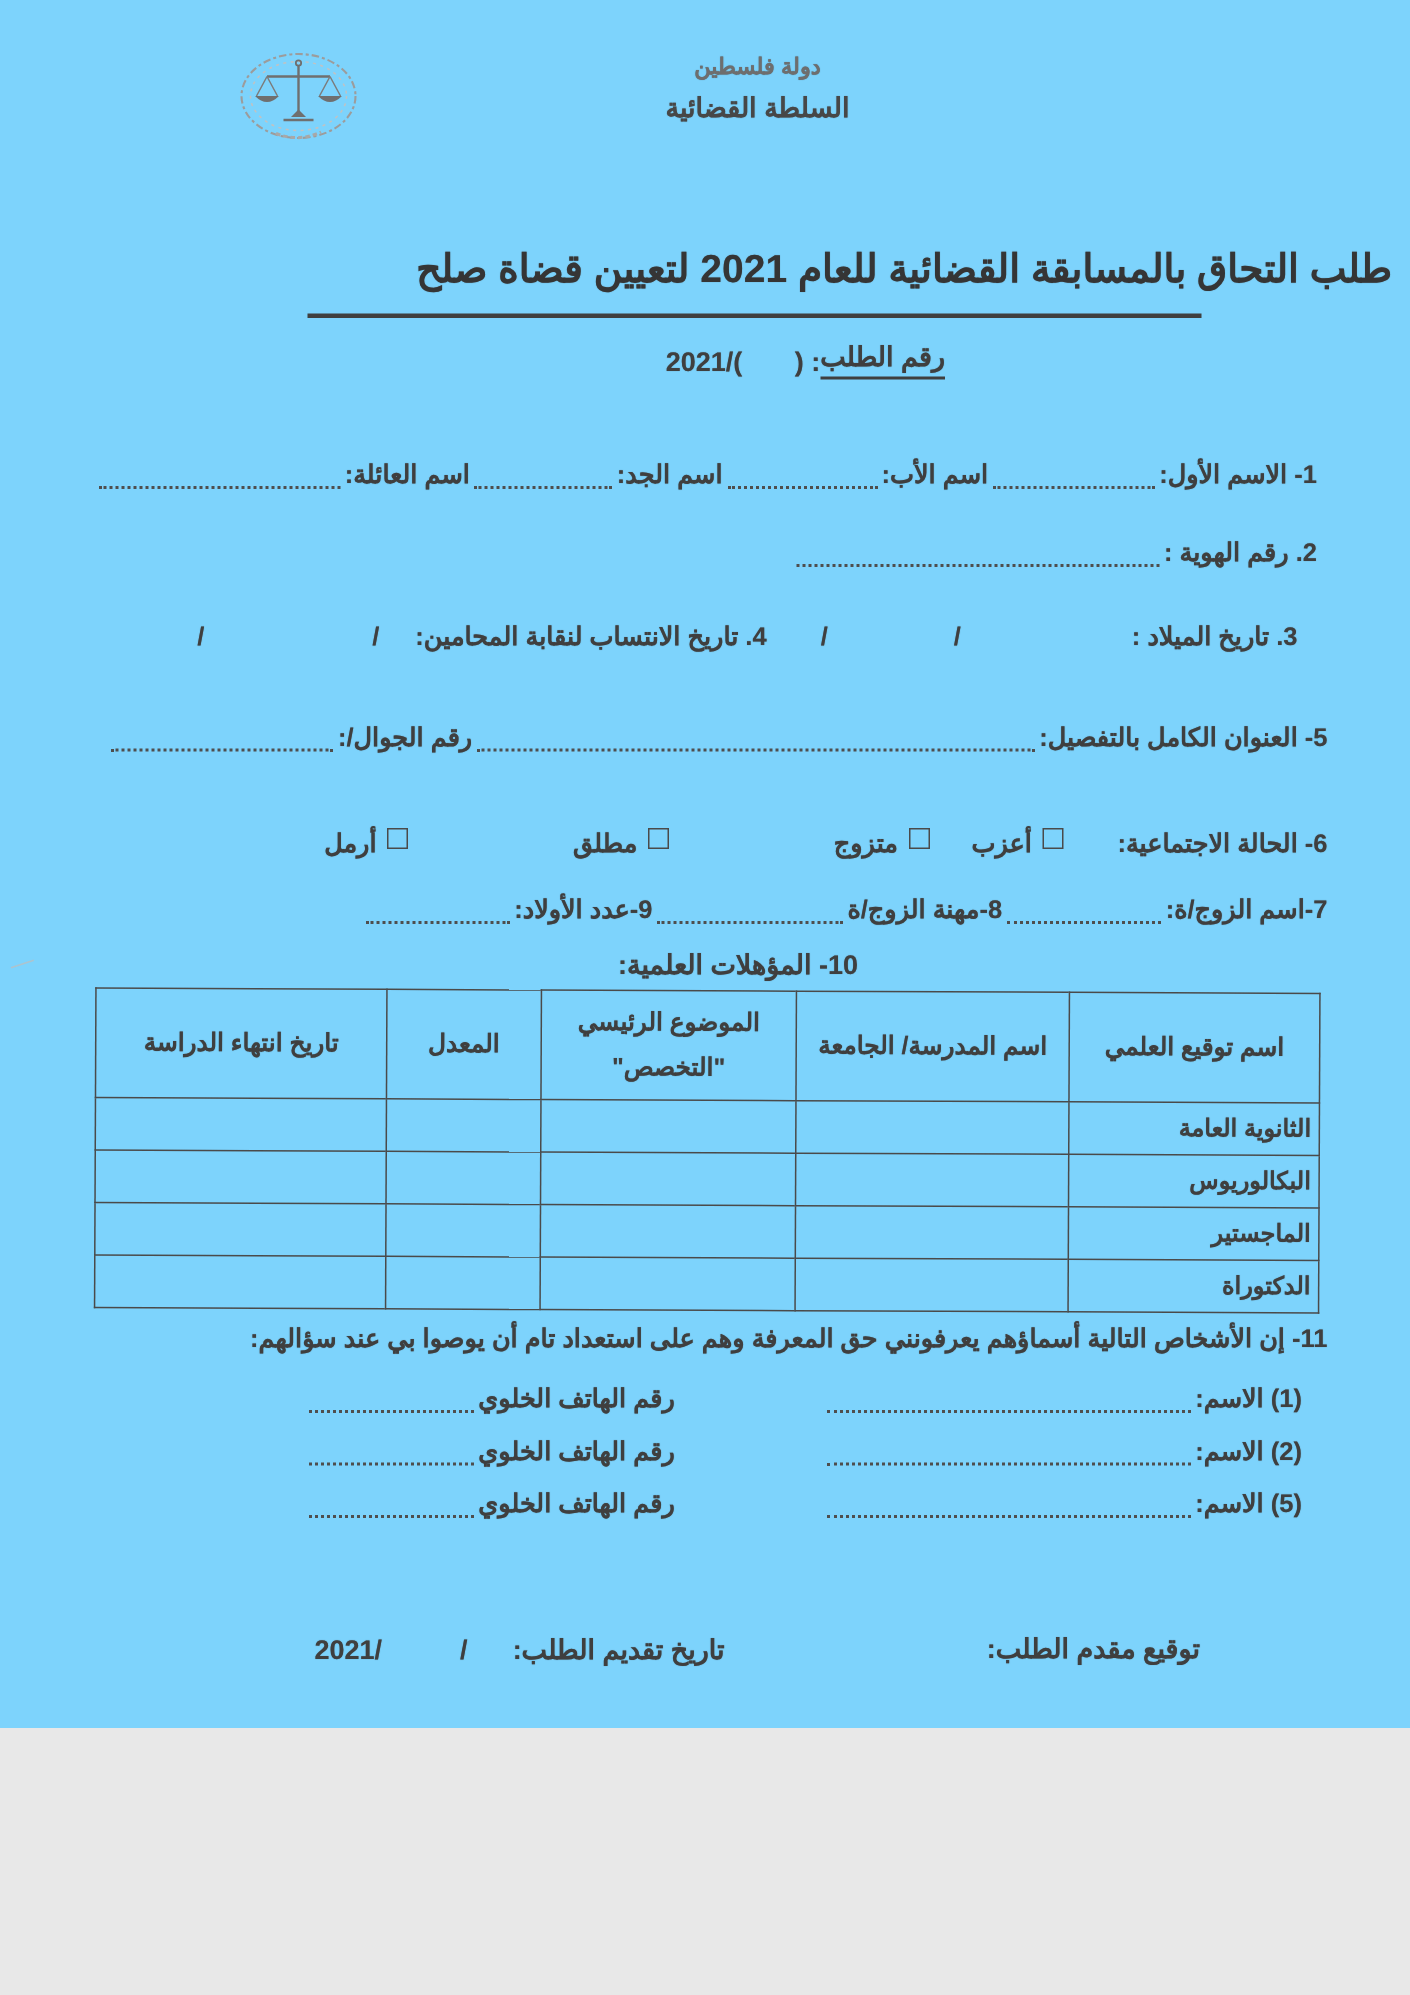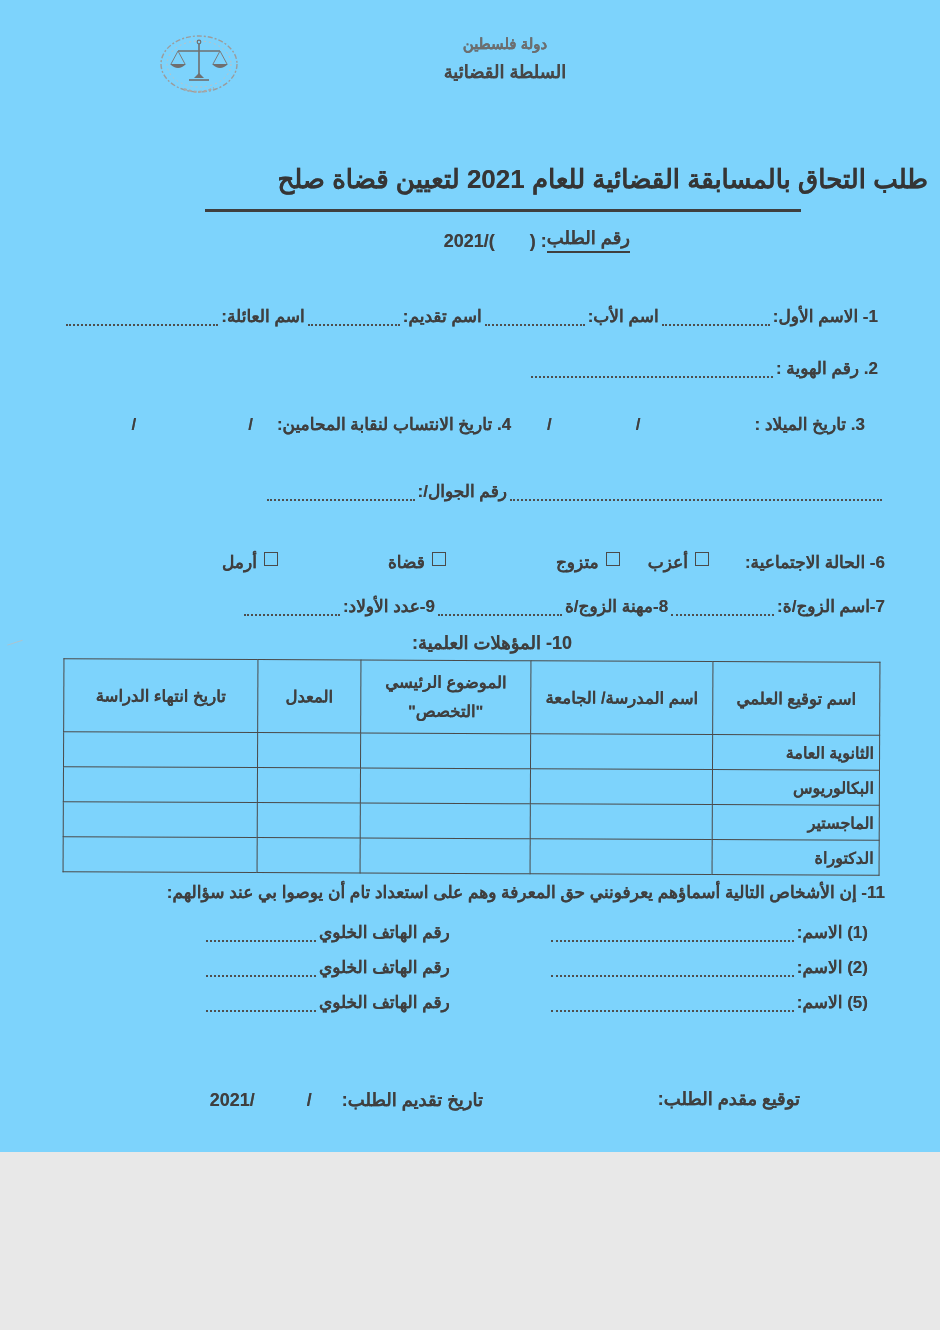--- a/index.html
+++ b/index.html
@@ -70,21 +70,21 @@
   <div class="abs appno line" style="top:226px;right:310px;">
     <span class="u lbl">رقم الطلب</span>
     <span class="lbl">: (&nbsp;&nbsp;&nbsp;&nbsp;&nbsp;&nbsp;&nbsp;)/2021</span>
   </div>
 
   <div class="abs line" style="top:306px;right:62px;left:63px;">
     <span class="lbl">1- الاسم الأول:</span>
     <span class="dots" style="width:108px;"></span>
     <span class="lbl">اسم الأب:</span>
     <span class="dots" style="width:100px;"></span>
-    <span class="lbl">اسم تقديم:</span>
+    <span class="lbl">اسم الجد:</span>
     <span class="dots" style="width:92px;"></span>
     <span class="lbl">اسم العائلة:</span>
     <span class="dots" style="flex:1 1 auto;"></span>
   </div>
 
   <div class="abs line" style="top:358px;right:62px;align-items:flex-end;">
     <span class="lbl">2. رقم الهوية :</span>
     <span class="dots" style="width:242px;"></span>
   </div>
 
@@ -96,41 +96,42 @@
     <span class="slash">/</span>
     <span class="sp" style="width:36px;"></span>
     <span class="lbl">4. تاريخ الانتساب لنقابة المحامين:</span>
     <span class="sp" style="width:24px;"></span>
     <span class="slash">/</span>
     <span class="sp" style="width:112px;"></span>
     <span class="slash">/</span>
   </div>
 
   <div class="abs line" style="top:481px;right:55px;">
+    <span class="lbl">5- العنوان الكامل بالتفصيل:</span>
     <span class="dots" style="width:372px;"></span>
     <span class="lbl">رقم الجوال/:</span>
     <span class="dots" style="width:148px;"></span>
   </div>
 
   <div class="abs line" style="top:552px;right:55px;align-items:center;">
     <span class="lbl">6- الحالة الاجتماعية:</span>
     <span class="sp" style="width:36px;"></span>
     <span class="opt">
       <span class="cbox"></span>
       <span>أعزب</span>
     </span>
     <span class="sp" style="width:28px;"></span>
     <span class="opt">
       <span class="cbox"></span>
       <span>متزوج</span>
     </span>
     <span class="sp" style="width:110px;"></span>
     <span class="opt">
       <span class="cbox"></span>
-      <span>قضاة</span>
+      <span>مطلق</span>
     </span>
     <span class="sp" style="width:110px;"></span>
     <span class="opt">
       <span class="cbox"></span>
       <span>أرمل</span>
     </span>
   </div>
 
   <div class="abs line" style="top:596px;right:55px;">
     <span class="lbl">7-اسم الزوج/ة:</span>

